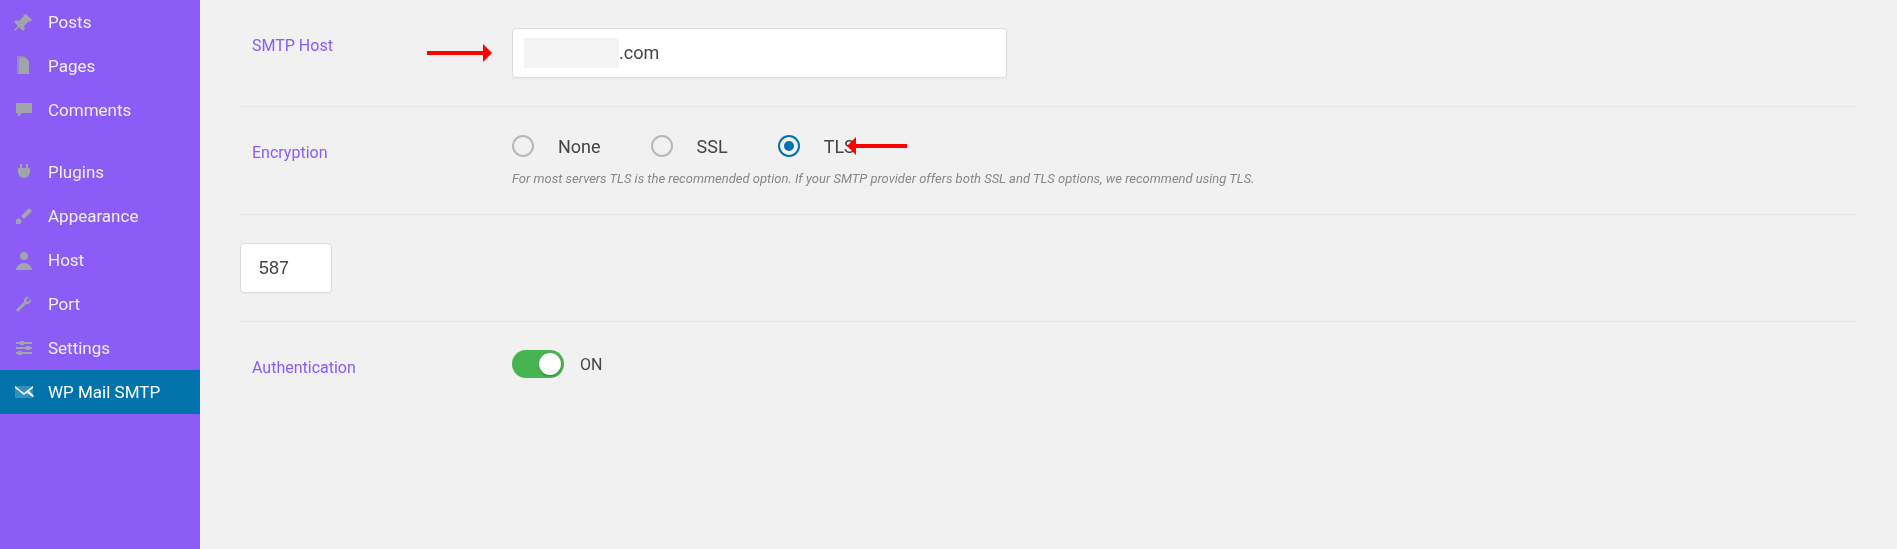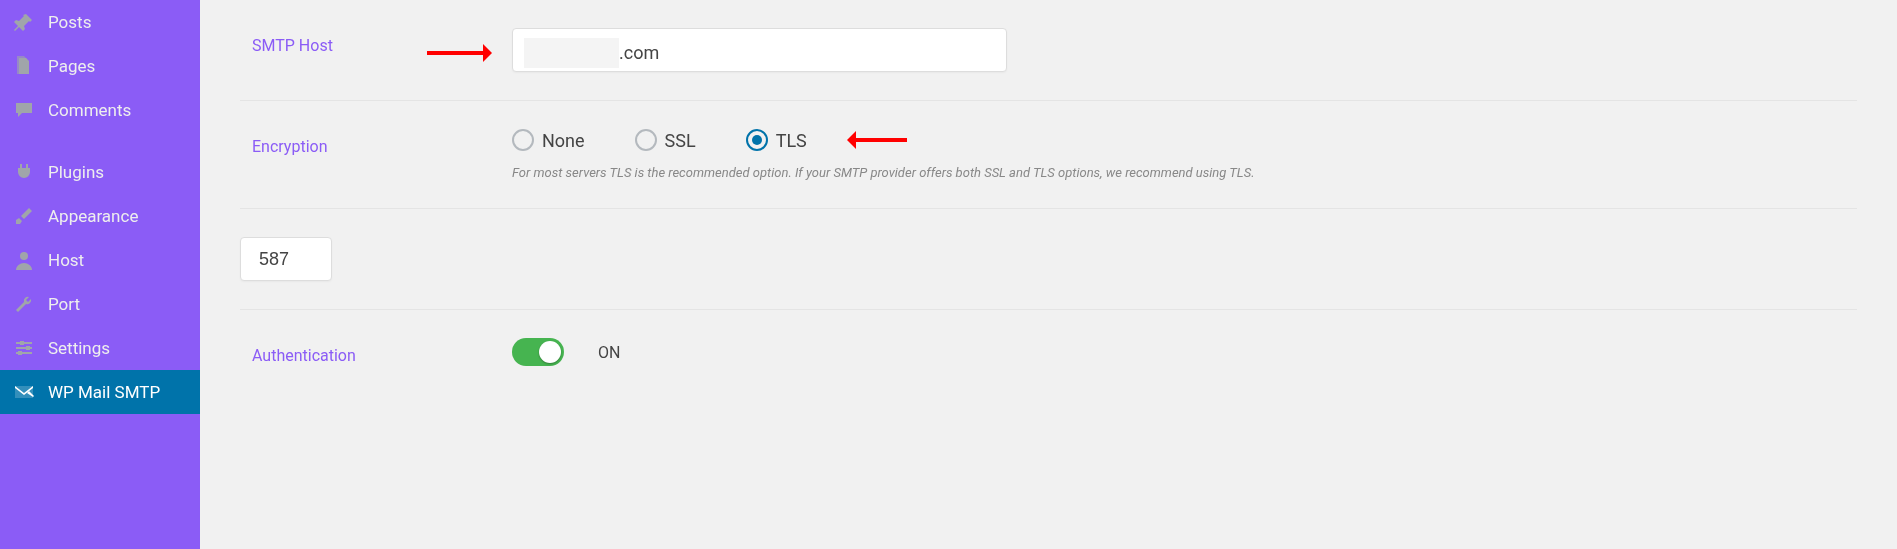--- a/index.html
+++ b/index.html
@@ -16,34 +16,34 @@
   .sidebar-sep { height:18px; }
 
   
   .main { flex:1; padding:0 40px 40px 40px; }
   .row { display:flex; align-items:flex-start; padding:28px 0; border-bottom:1px solid #e4e4e4; }
   .row:last-child { border-bottom:none; }
   .row-label { width:260px; font-size:16px; color:#8b5cf6; padding-top:8px;margin-left:12px; }
   .row-field { flex:1; position:relative; }
 
   
-  .text-input { width:495px; height:44px; background:#fff; border:1px solid #ddd; border-radius:4px; padding:0 18px; font-size:18px; color:#444; box-shadow:0 1px 2px rgba(0,0,0,.04); }
+  .text-input { width:495px; height:50px; background:#fff; border:1px solid #ddd; border-radius:4px; padding:0 18px; font-size:18px; color:#444; box-shadow:0 1px 2px rgba(0,0,0,.04); }
   .text-input.small { width:92px; }
 
   
   .radio-group { display:flex; align-items:center; gap:50px; margin-bottom:14px; }
-  .radio-option { display:flex; align-items:center; gap:8px; cursor:pointer; }
+  .radio-option { display:flex; align-items:center; gap:24px; cursor:pointer; }
   .radio-circle { width:22px; height:22px; border-radius:50%; border:2px solid #b4b9be; display:flex; align-items:center; justify-content:center; }
   .radio-option.selected .radio-circle { border-color:#0073aa; }
   .radio-option.selected .radio-dot { width:10px; height:10px; border-radius:50%; background:#0073aa; }
   .radio-text { font-size:18px; color:#444; }
   .help { font-size:13px; color:#888; font-style:italic; }
 
   
-  .toggle-row { display:flex; align-items:center; gap:34px; }
+  .toggle-row { display:flex; align-items:center; gap:16px; }
   .toggle { width:52px; height:28px; background:#46b450; border-radius:14px; position:relative; cursor:pointer; }
   .toggle .knob { position:absolute; right:3px; top:3px; width:22px; height:22px; background:#fff; border-radius:50%; box-shadow:0 1px 2px rgba(0,0,0,.3); }
   .toggle-label { font-size:16px; color:#444; }
 
   
   .arrow { position:absolute; height:4px; background:#ff0000; }
   .arrow::after { content:""; position:absolute; border:9px solid transparent; top:50%; transform:translateY(-50%); }
   .arrow.right::after { right:-14px; border-left-color:#ff0000; }
   .arrow.left::after  { left:-14px; border-right-color:#ff0000; }
 

